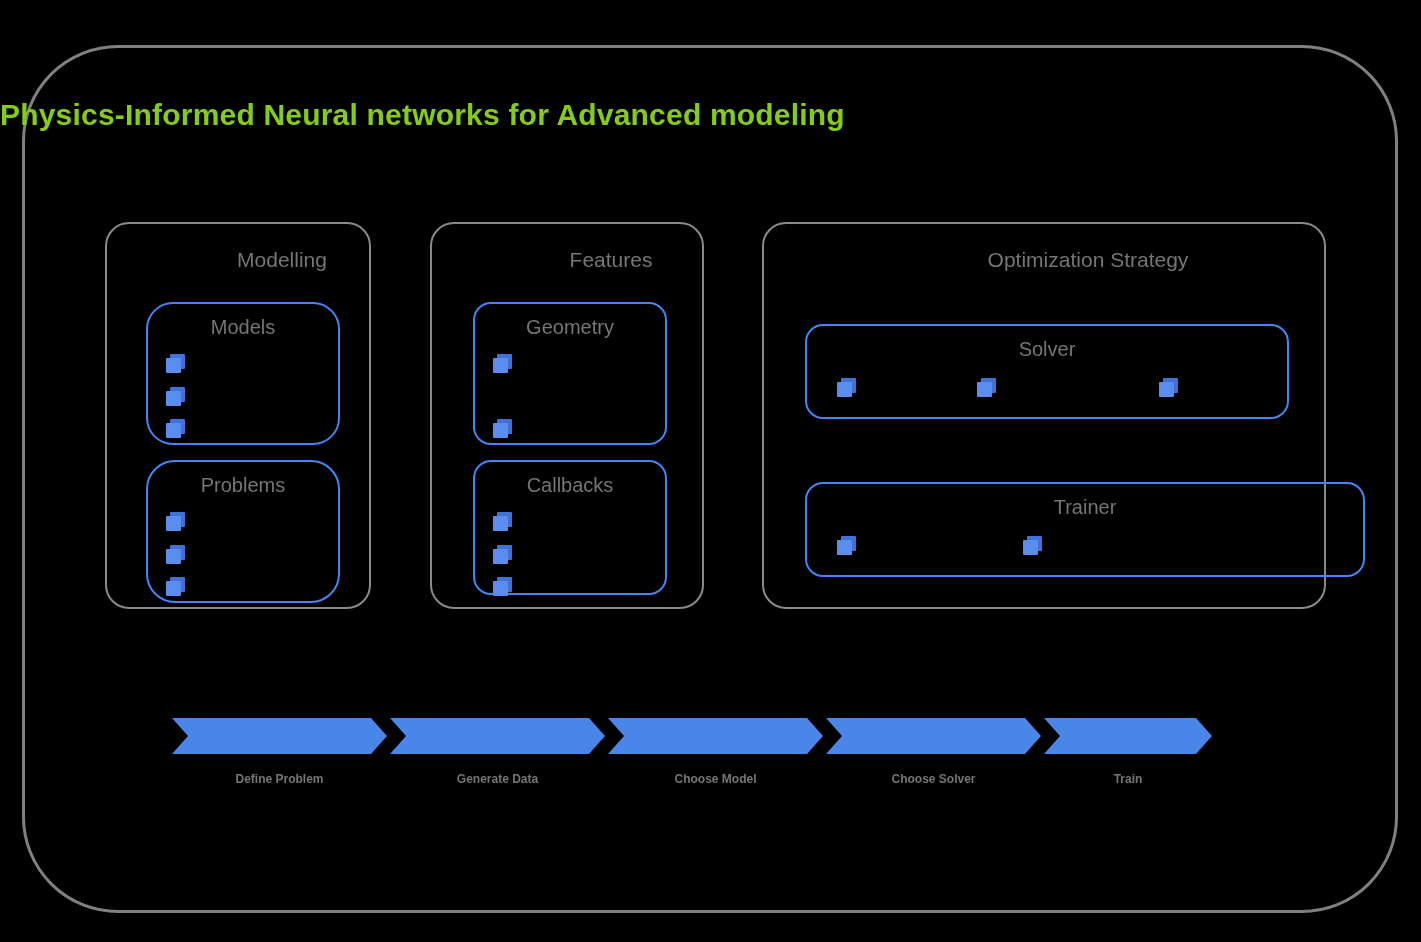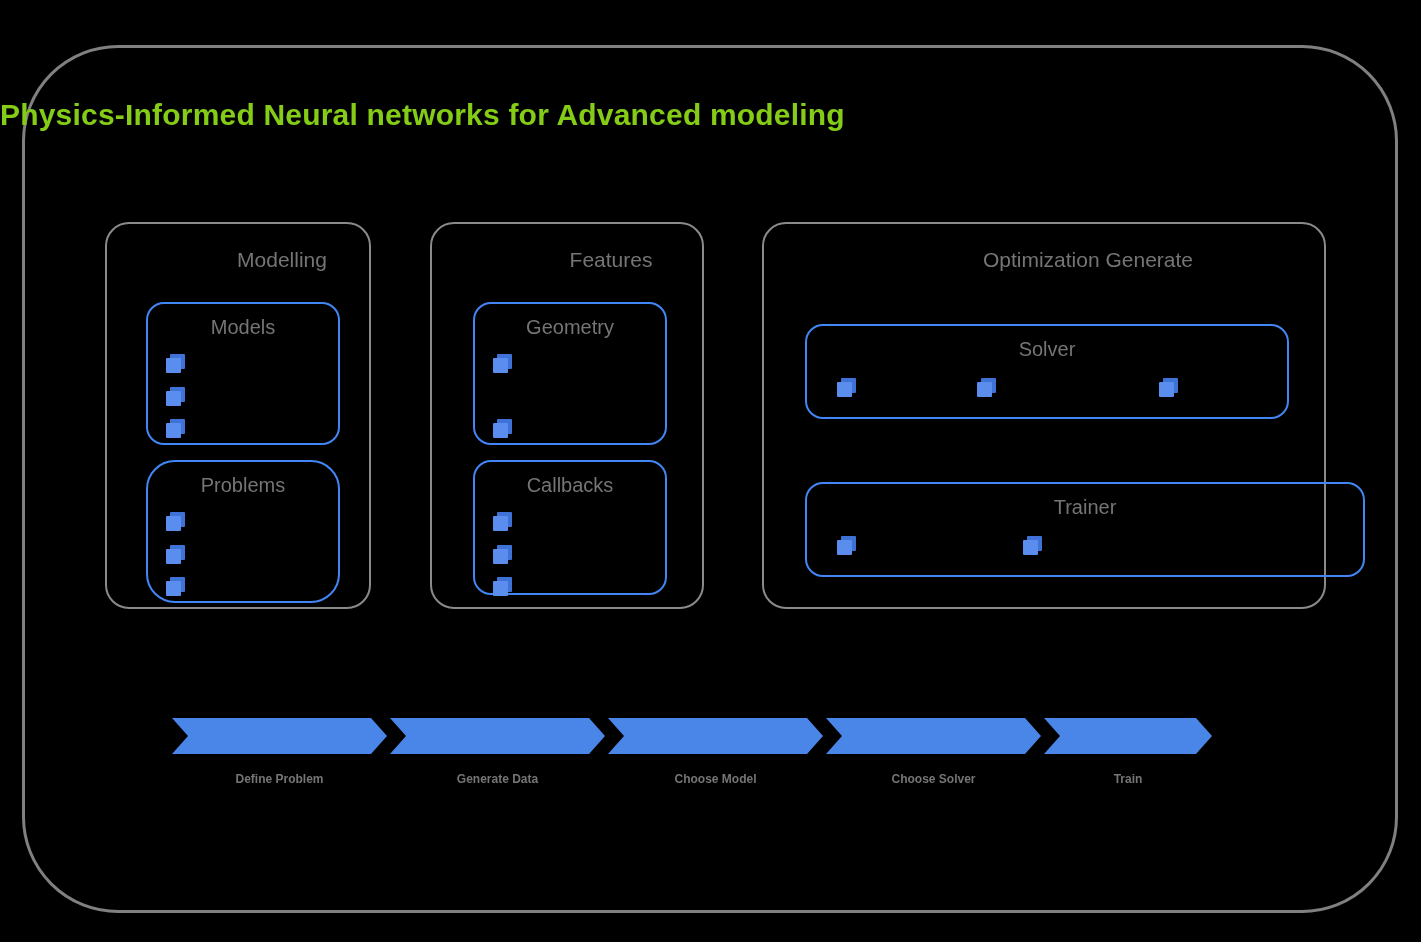--- a/index.html
+++ b/index.html
@@ -74,21 +74,21 @@
     position: absolute;
     left: 0;
     width: 100%;
     text-align: center;
     top: 12px;
     color: #757575;
     font-size: 20px;
   }
 
   
-  #sub-models   { left: 39px;  top: 78px;  width: 194px; height: 143px; }
+  #sub-models   { left: 39px;  top: 78px;  width: 194px; height: 143px; border-radius: 27px; }
   #sub-problems { left: 39px;  top: 236px; width: 194px; height: 143px; border-radius: 29px; }
 
   
   #sub-geometry  { left: 41px; top: 78px;  width: 194px; height: 143px; }
   #sub-callbacks { left: 41px; top: 236px; width: 194px; height: 135px; }
 
   
   #sub-solver  { left: 41px; top: 100px; width: 484px; height: 95px; }
   #sub-trainer { left: 41px; top: 258px; width: 560px; height: 95px; }
 
@@ -216,21 +216,21 @@
       <div class="front"></div>
     </div>
     <div class="layers-icon" style="left:18px; top:115px;">
       <div class="back"></div>
       <div class="front"></div>
     </div>
   </div>
 </div>
 
 <div class="group-box" id="group-optimization">
-  <div class="group-title">Optimization Generate</div>
+  <div class="group-title">Optimization Strategy</div>
 
   <div class="sub-box" id="sub-solver">
     <div class="sub-title">Solver</div>
     <div class="layers-icon" style="left:30px; top:52px;">
       <div class="back"></div>
       <div class="front"></div>
     </div>
     <div class="layers-icon" style="left:170px; top:52px;">
       <div class="back"></div>
       <div class="front"></div>

